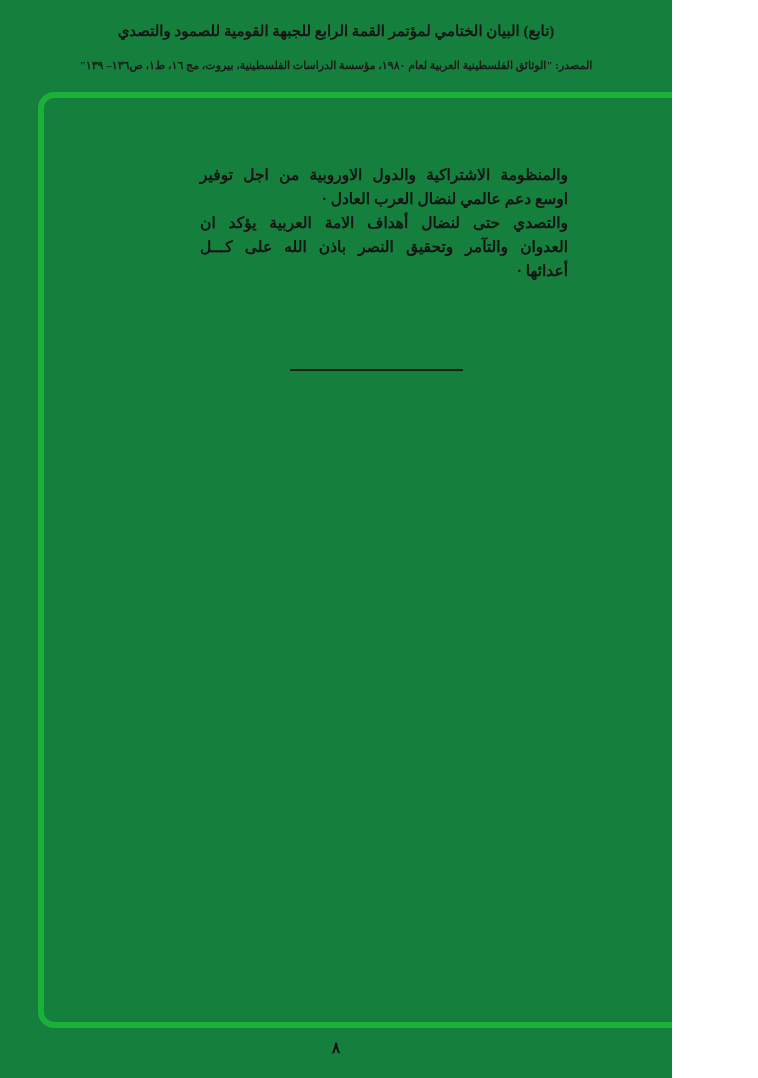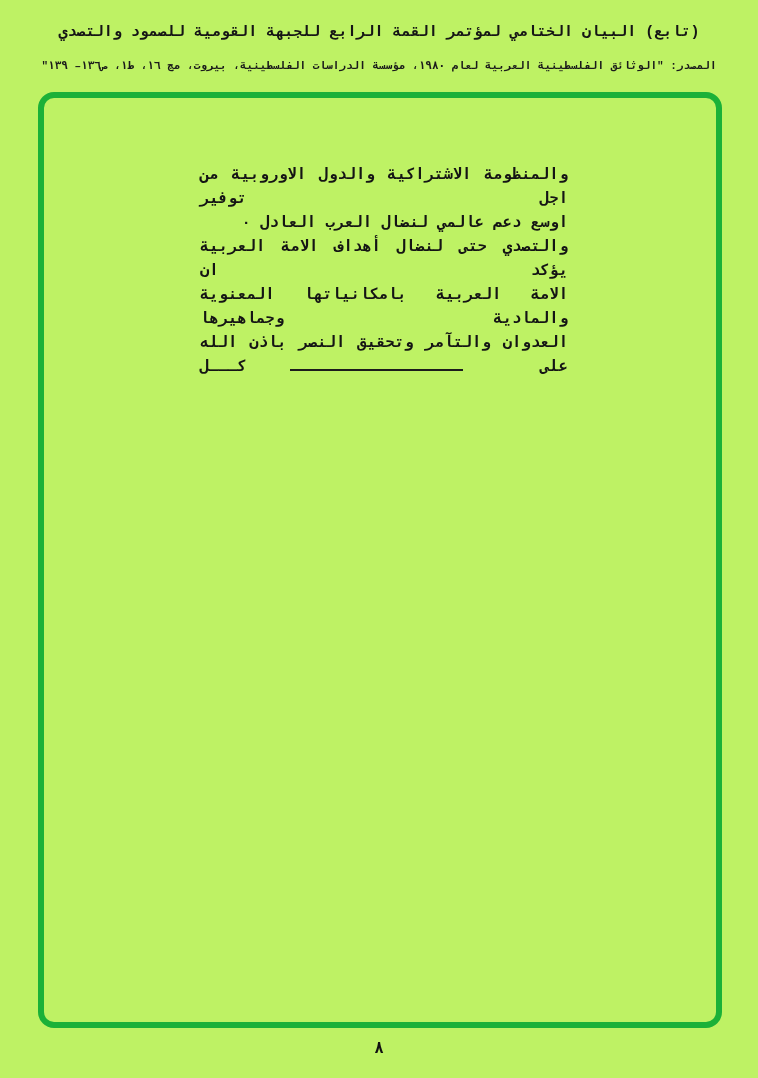--- a/index.html
+++ b/index.html
@@ -2,24 +2,24 @@
 <html lang="ar"><head>
 <meta charset="utf-8">
 <style>
   html, body {
     margin: 0;
     padding: 0;
     background: #ffffff;
   }
   .page {
     position: relative;
-    width: 758px;
+    width: 672px;
     height: 1078px;
-    background: #bef264;
-    font-family: Liberation Mono, monospace;
+    background: #15803d;
+    font-family: Liberation Serif, serif;
     color: #111111;
     overflow: hidden;
   }
   .doc-title {
     position: absolute;
     top: 22px;
     left: 0;
     width: 100%;
     direction: rtl;
     text-align: center;
@@ -104,21 +104,21 @@
   <div class="doc-title">(تابع)  البيان الختامي لمؤتمر القمة الرابع للجبهة القومية للصمود والتصدي</div>
 
   <div class="doc-source">المصدر: "الوثائق الفلسطينية العربية لعام ١٩٨٠،  مؤسسة الدراسات الفلسطينية، بيروت، مج ١٦، ط١، ص١٣٦– ١٣٩"</div>
 
   <div class="frame"></div>
 
   <div class="textblock">
     <div class="line justified">والمنظومة الاشتراكية والدول الاوروبية من اجل توفير</div>
     <div class="line para-end">اوسع دعم عالمي لنضال العرب العادل ·</div>
     <div class="line justified">والتصدي حتى لنضال أهداف الامة العربية يؤكد ان</div>
-    <div class="line justified">الامة العربية بامكانياتها المعنوية والمادية وجماهيرها</div>
     <div class="line justified">العدوان والتآمر وتحقيق النصر باذن الله على كـــل</div>
+    <div class="line para-end">أعدائها ·</div>
   </div>
 
   <div class="divider"></div>
 
   <div class="page-number">٨</div>
 
 </div>
 
 </body></html>

